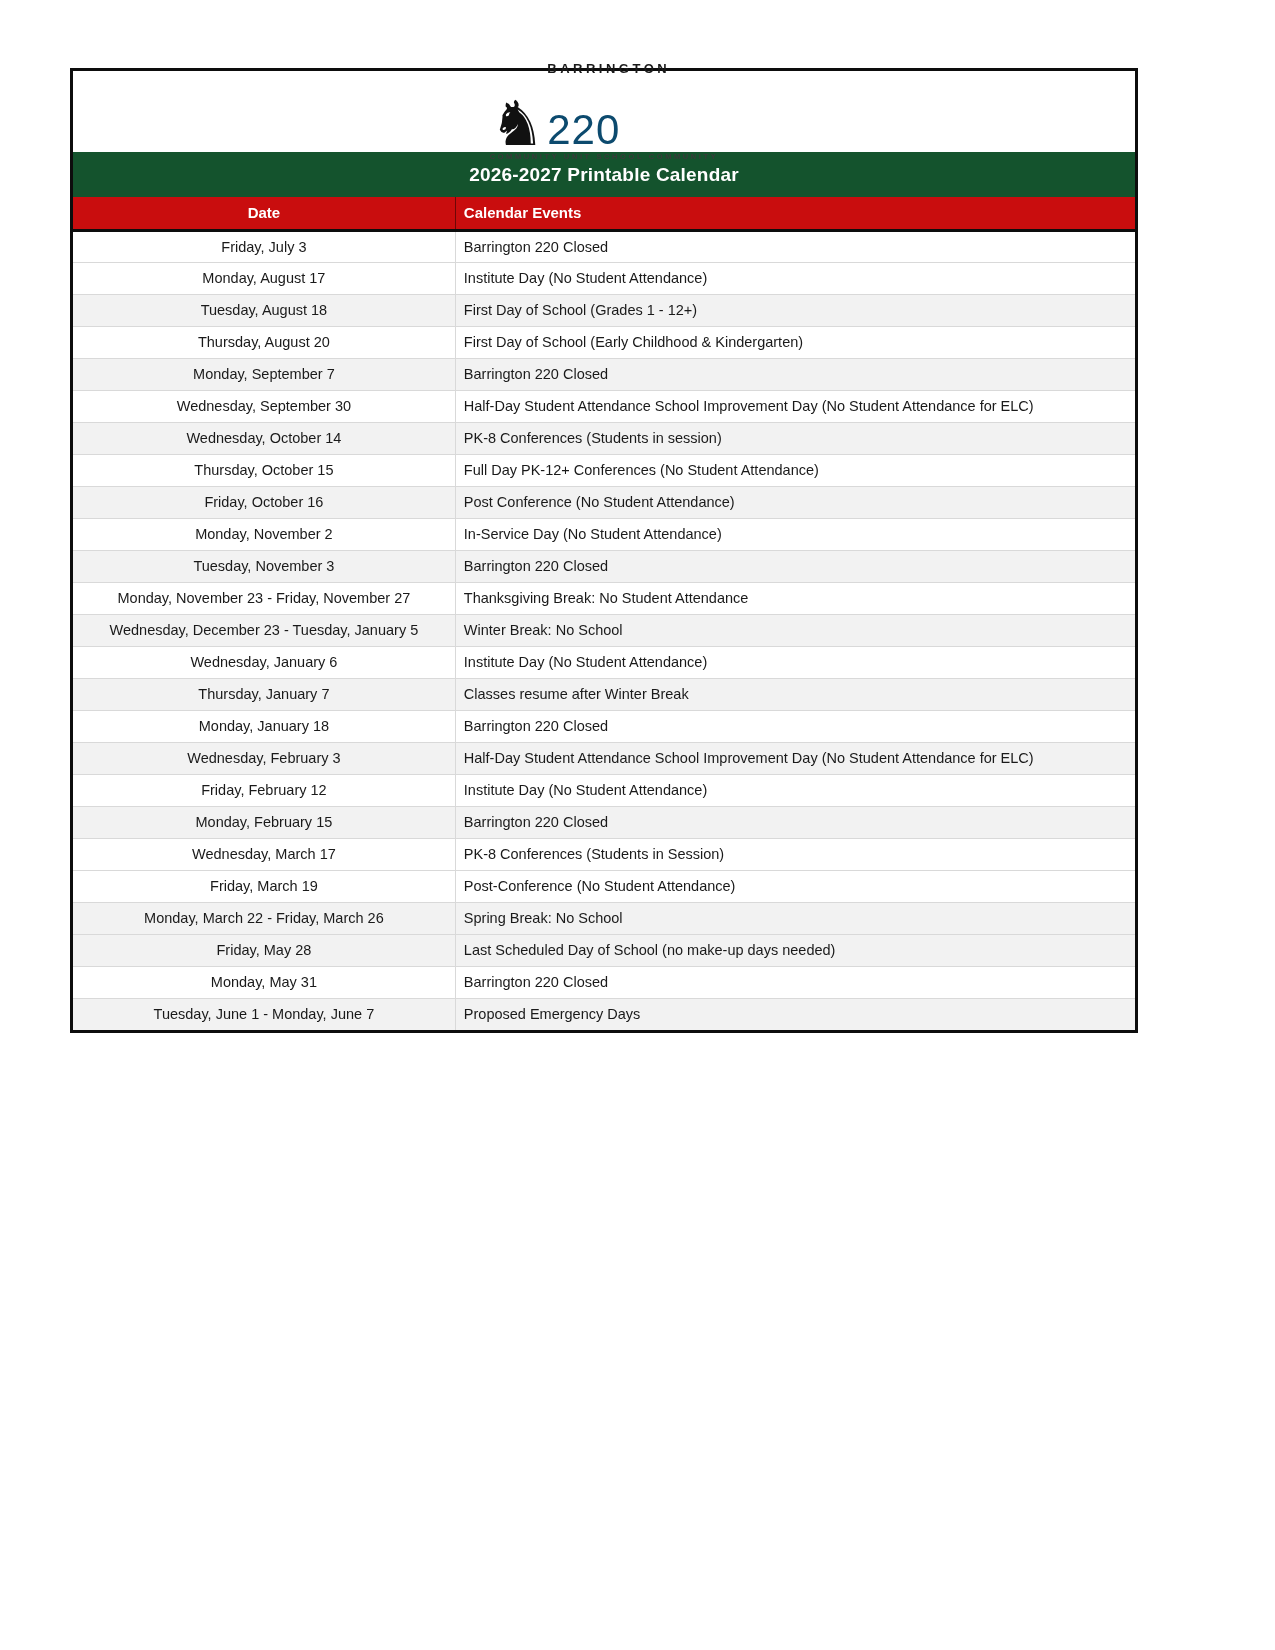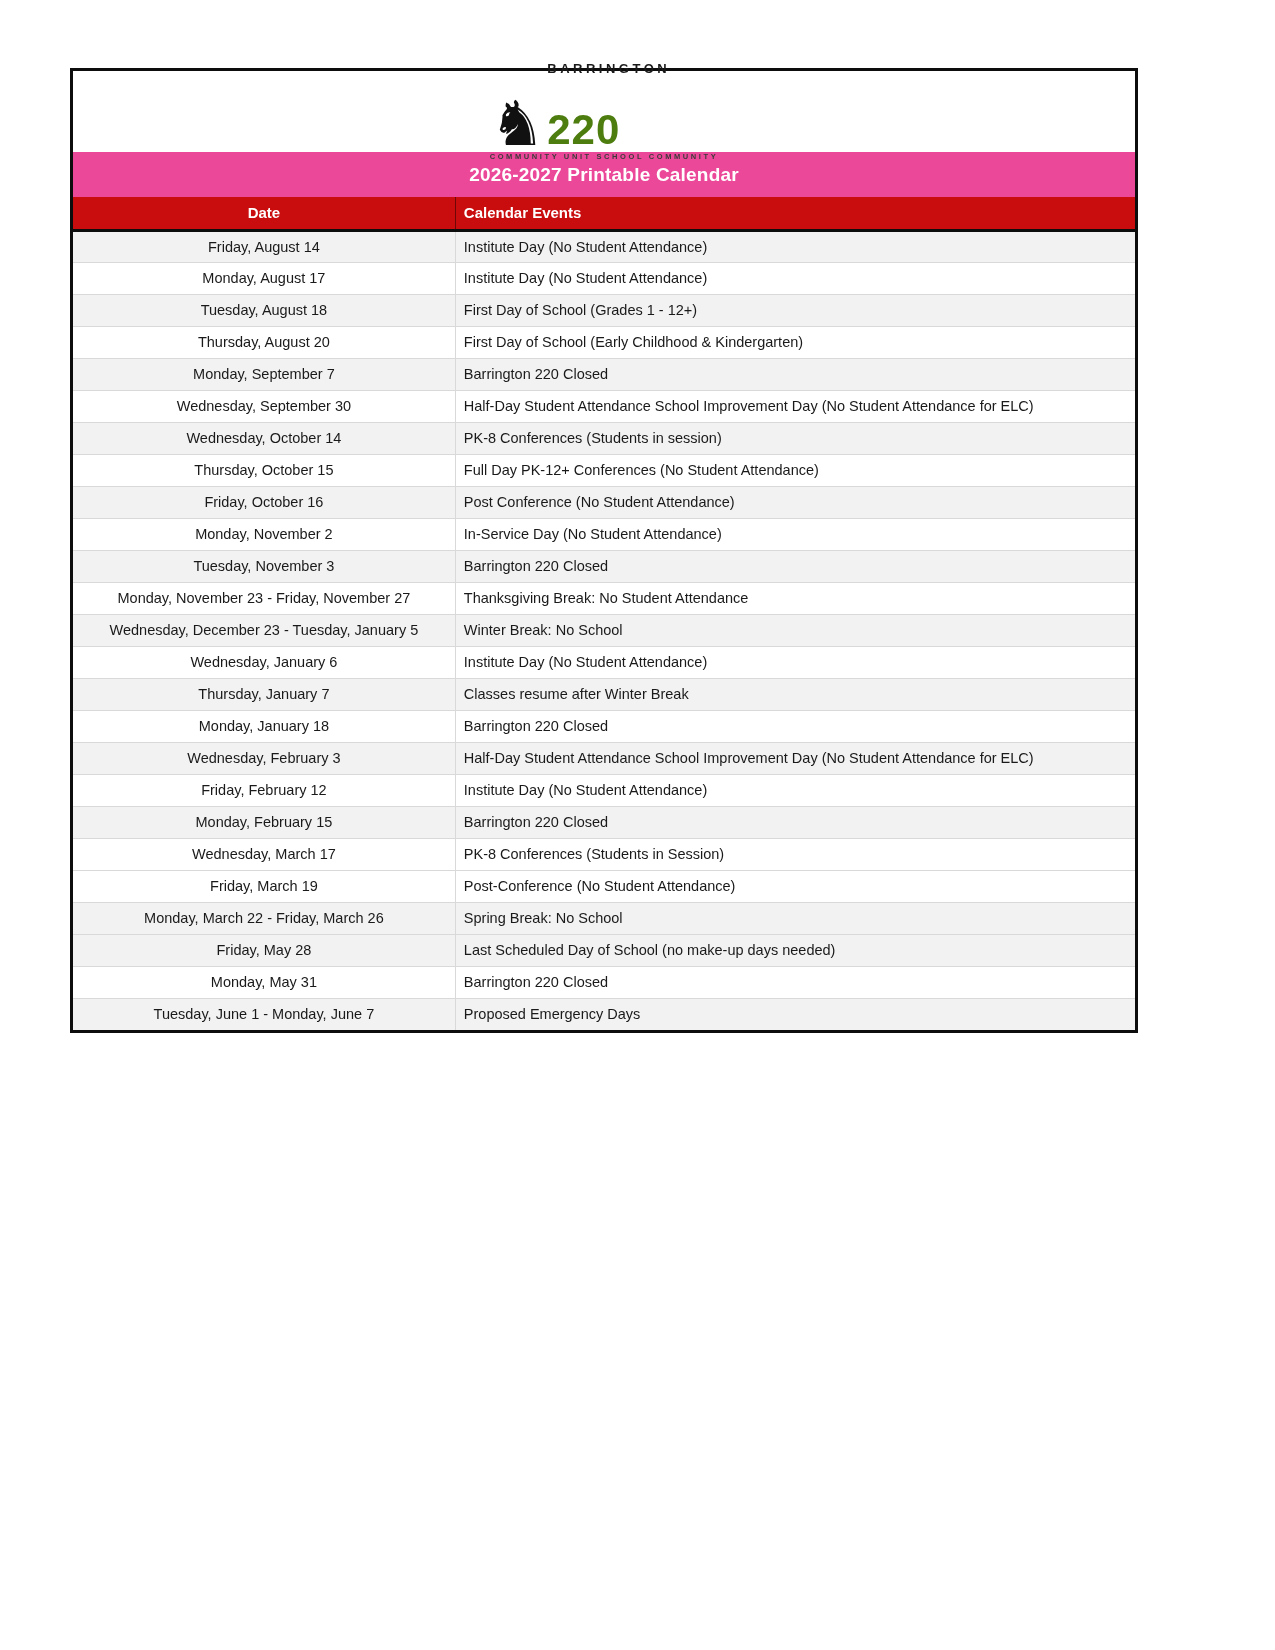--- a/index.html
+++ b/index.html
@@ -42,37 +42,37 @@
     line-height: 1;
   }
   .logo-barrington {
     font-size: 13px;
     font-weight: bold;
     letter-spacing: 3.5px;
     color: #1a1a1a;
   }
   .logo-220 {
     font-size: 42px;
-    font-weight: bold;
+    font-weight: normal;
     letter-spacing: 1px;
     line-height: 0.92;
-    color: #4d7c0f;
+    color: #0c4a6e;
     margin-top: 36px;
   }
   .logo-tagline {
     margin-top: 2px;
     font-size: 7.5px;
     letter-spacing: 2.6px;
     color: #3a3a3a;
     font-weight: bold;
   }
   
   .title-bar {
     height: 45px;
-    background: #ec4899;
+    background: #14532d;
     color: #ffffff;
     display: flex;
     align-items: center;
     justify-content: center;
     font-size: 19px;
     font-weight: bold;
     letter-spacing: 0.2px;
   }
   
   table.calendar {
@@ -138,23 +138,23 @@
       <col class="date-col">
       <col class="event-col">
     </colgroup>
     <thead>
       <tr>
         <th class="date-h">Date</th>
         <th class="event-h">Calendar Events</th>
       </tr>
     </thead>
     <tbody>
-        <tr class="alt">
-          <td class="date-cell">Friday, August 14</td>
-          <td class="event-cell">Institute Day (No Student Attendance)</td>
+        <tr>
+          <td class="date-cell">Friday, July 3</td>
+          <td class="event-cell">Barrington 220 Closed</td>
         </tr>
         <tr>
           <td class="date-cell">Monday, August 17</td>
           <td class="event-cell">Institute Day (No Student Attendance)</td>
         </tr>
         <tr class="alt">
           <td class="date-cell">Tuesday, August 18</td>
           <td class="event-cell">First Day of School (Grades 1 - 12+)</td>
         </tr>
         <tr>

